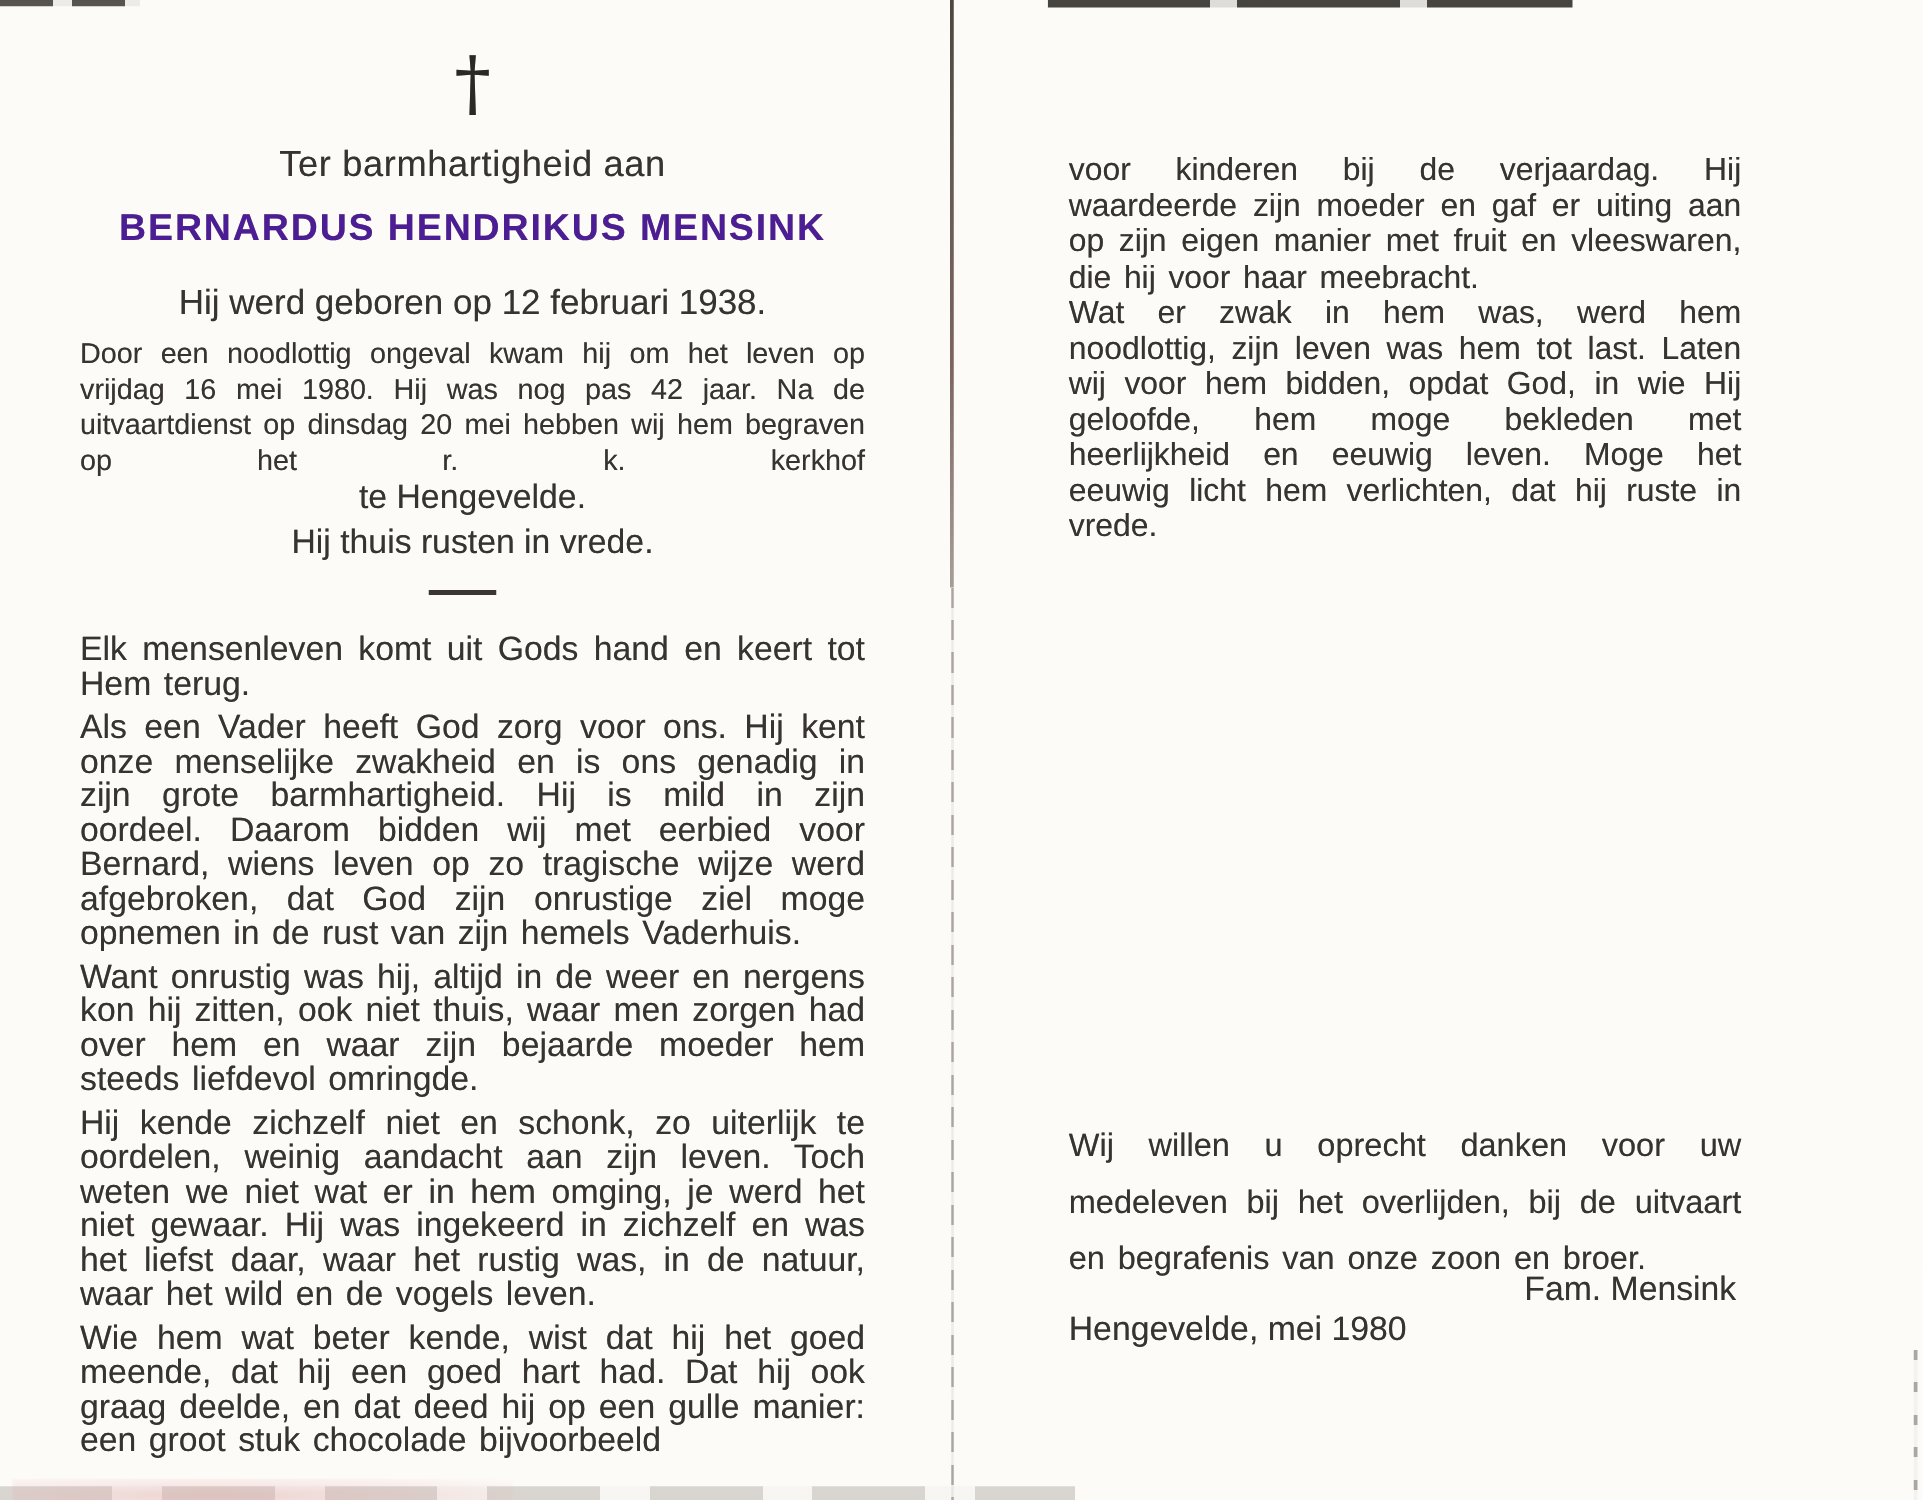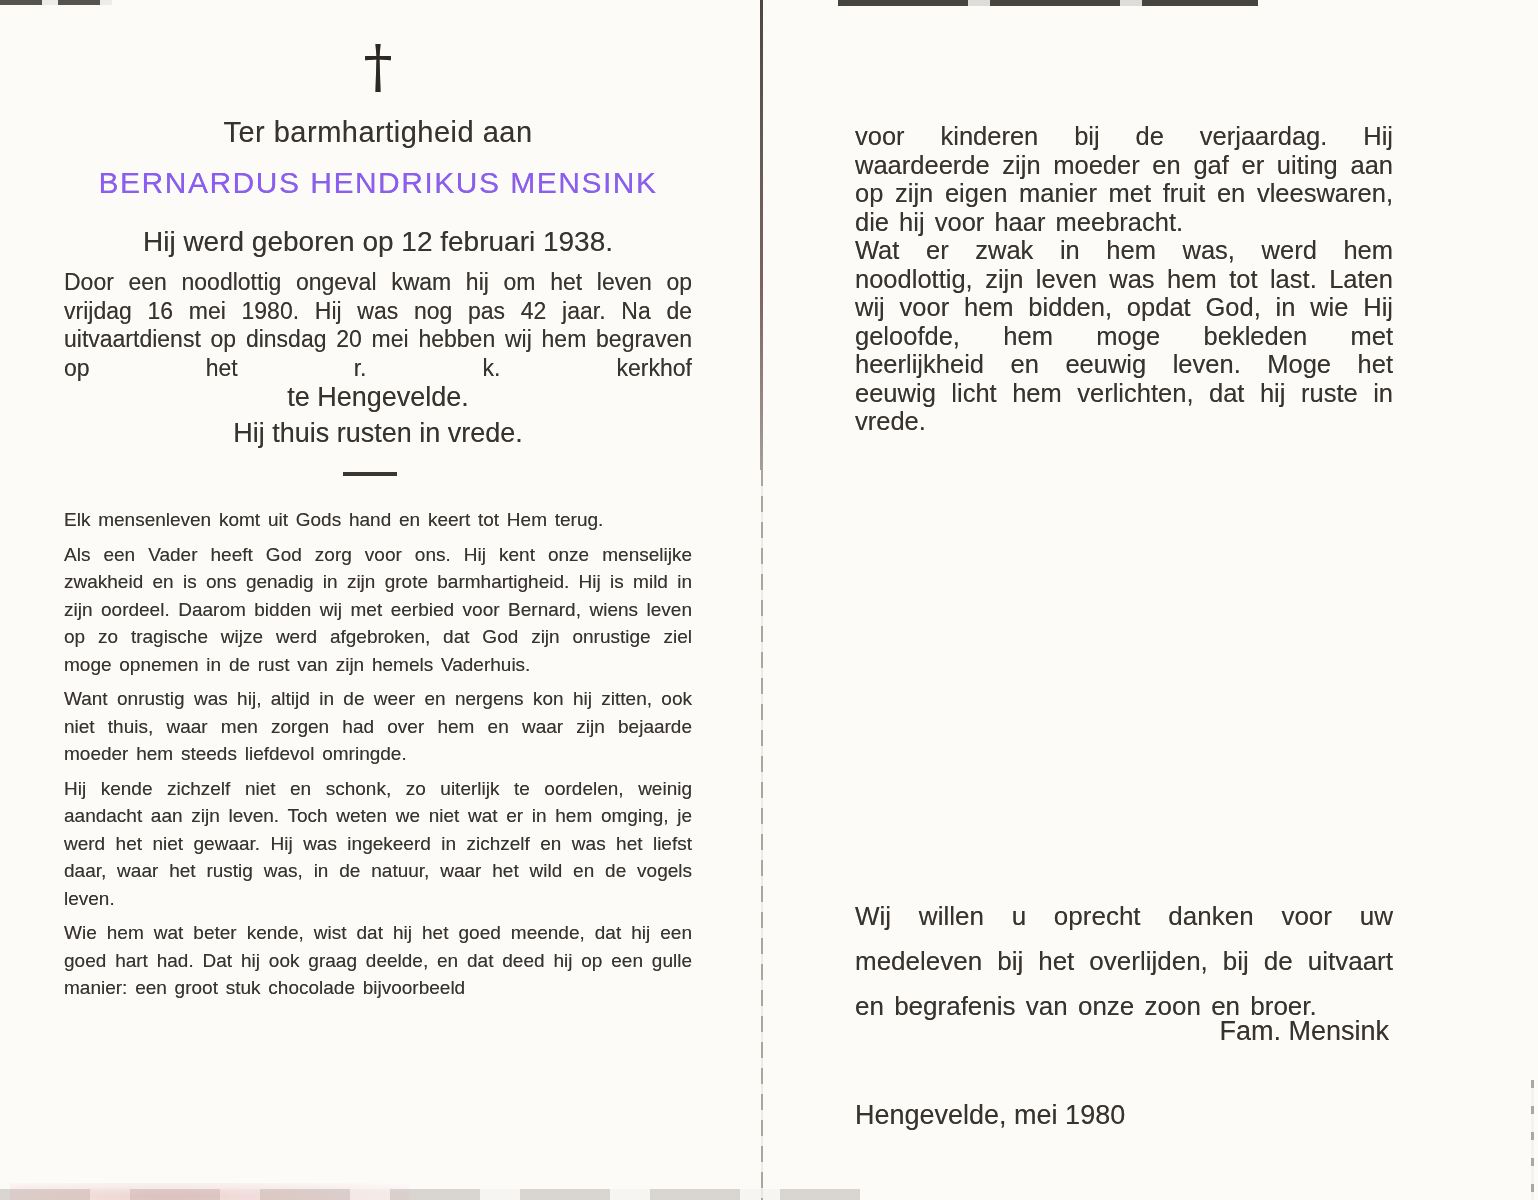--- a/index.html
+++ b/index.html
@@ -66,22 +66,22 @@
     position: absolute; top: 34px; left: 0; width: 100%;
     text-align: center; font-family: "DejaVu Serif", serif;
     font-size: 58px; line-height: 64px; color: #2c2824;
   }
   .lp-intro {
     position: absolute; top: 116px; left: 0; width: 100%;
     text-align: center; font-size: 29px; letter-spacing: .5px;
   }
   .lp-name {
     position: absolute; top: 166px; left: 0; width: 100%; margin: 0;
-    text-align: center; font-size: 30px; font-weight: normal;
-    letter-spacing: 1.5px; color: #8b5cf6; white-space: nowrap;
+    text-align: center; font-size: 30px; font-weight: bold;
+    letter-spacing: 1.5px; color: #4c1d95; white-space: nowrap;
   }
   .lp-birth {
     position: absolute; top: 226px; left: 0; width: 100%;
     text-align: center; font-size: 28px;
   }
   .lp-death {
     position: absolute; top: 268px; left: 0; width: 100%; margin: 0;
     font-size: 23px; line-height: 28.5px;
     text-align: justify; text-align-last: justify; word-spacing: 2px;
   }
@@ -93,21 +93,21 @@
     position: absolute; top: 418px; left: 0; width: 100%;
     text-align: center; font-size: 27px;
   }
   .lp-divider {
     position: absolute; top: 472px; left: 279px; width: 54px; height: 4px;
     background: #3b3632;
   }
   .lp-body { position: absolute; top: 506px; left: 0; width: 100%; }
   .lp-body p {
     margin: 0 0 7px 0;
-    font-size: 19px; line-height: 27.5px;
+    font-size: 27px; line-height: 27.5px;
     text-align: justify; word-spacing: 2.5px;
   }
 
   
   .rp-par1, .rp-par2 {
     position: absolute; left: 0; width: 100%; margin: 0;
     font-size: 25.5px; line-height: 28.5px;
     text-align: justify; word-spacing: 3px;
   }
   .rp-par1 { top: 110px; }
@@ -115,21 +115,21 @@
   .rp-thanks {
     position: absolute; top: 882px; left: 0; width: 100%; margin: 0;
     font-size: 26px; line-height: 45px;
     text-align: justify; word-spacing: 3px;
   }
   .rp-signature {
     position: absolute; top: 1004px; left: 0; width: 100%;
     text-align: right; font-size: 27px; padding-right: 4px; box-sizing: border-box;
   }
   .rp-place-date {
-    position: absolute; top: 1088px; left: 0; width: 100%;
+    position: absolute; top: 1036px; left: 0; width: 100%;
     text-align: left; font-size: 27px;
   }
 </style>
 </head>
 <body>
 
 <div class="sheet">
 
   <div class="fold-top"></div>
   <div class="fold-bottom"></div>

